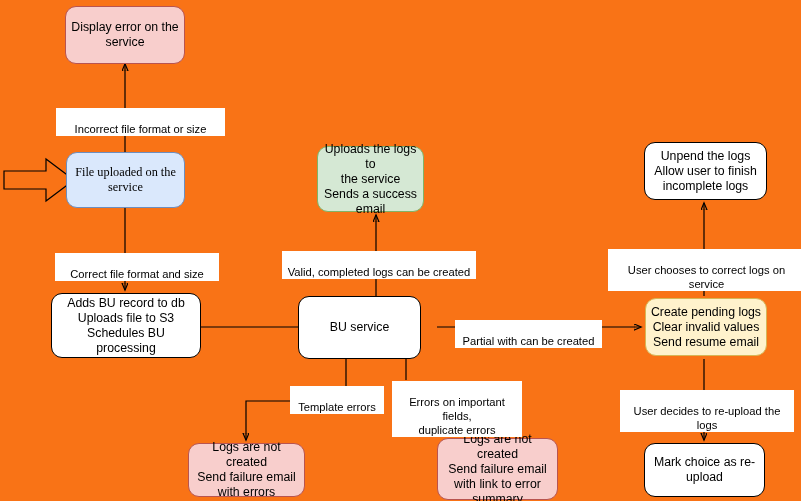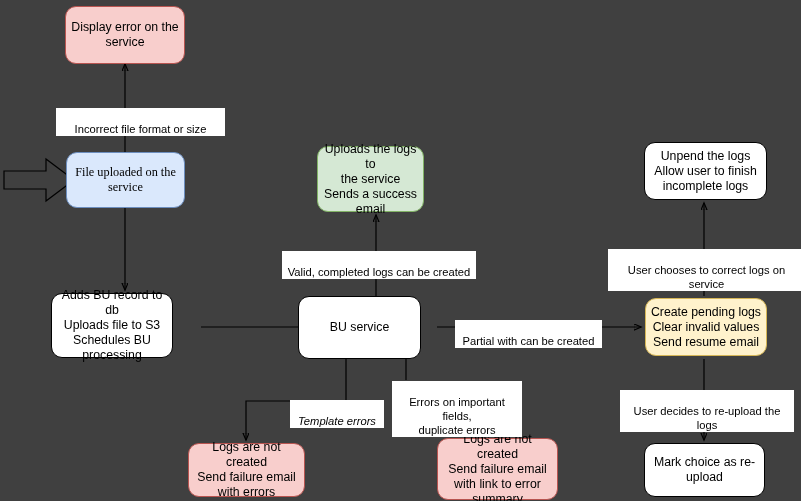--- a/index.html
+++ b/index.html
@@ -8,21 +8,21 @@
     background: #ffffff;
   }
   body {
     font-family: "Liberation Sans", sans-serif;
     color: #000000;
   }
   #canvas {
     position: relative;
     width: 801px;
     height: 501px;
-    background: #404040;
+    background: #f97316;
     overflow: hidden;
   }
   .node {
     position: absolute;
     box-sizing: border-box;
     border: 1px solid #000000;
     border-radius: 11px;
     display: flex;
     align-items: center;
     justify-content: center;
@@ -100,21 +100,21 @@
   <div class="node node-pink" style="left:65px; top:6px; width:120px; height:58px;">
     <span>Display error on the
 service</span>
   </div>
 
   <div class="node node-blue" style="left:66px; top:152px; width:119px; height:56px;">
     <span>File uploaded on the
 service</span>
   </div>
 
-  <div class="node node-white" style="left:51px; top:293px; width:122px; height:65px;">
+  <div class="node node-white" style="left:51px; top:293px; width:150px; height:65px;">
     <span>Adds BU record to db
 Uploads file to S3
 Schedules BU processing</span>
   </div>
 
   <div class="node node-white" style="left:298px; top:296px; width:123px; height:63px;text-align:center;">
     <span>BU service</span>
   </div>
 
   <div class="node node-green" style="left:317px; top:146px; width:107px; height:66px;">
@@ -151,30 +151,33 @@
 
   <div class="node node-white" style="left:644px; top:443px; width:121px; height:54px;">
     <span>Mark choice as re-
 upload</span>
   </div>
 
   <div class="edge-label" style="left:56px; top:108px; width:165px;">
     <span>Incorrect file format or size</span>
   </div>
 
+  <div class="edge-label" style="left:55px; top:253px; width:160px;">
+    <span>Correct file format and size</span>
+  </div>
 
   <div class="edge-label" style="left:282px; top:251px; width:190px;">
     <span>Valid, completed logs can be created</span>
   </div>
 
   <div class="edge-label" style="left:455px; top:320px; width:143px;">
     <span>Partial with can be created</span>
   </div>
 
-  <div class="edge-label" style="left:290px; top:400px; width:90px;font-style:italic;">
+  <div class="edge-label" style="left:290px; top:386px; width:90px;">
     <span>Template errors</span>
   </div>
 
   <div class="edge-label" style="left:392px; top:381px; width:126px;">
     <span>Errors on important fields,
 duplicate errors</span>
   </div>
 
   <div class="edge-label" style="left:608px; top:249px; width:193px;">
     <span>User chooses to correct logs on service</span>

